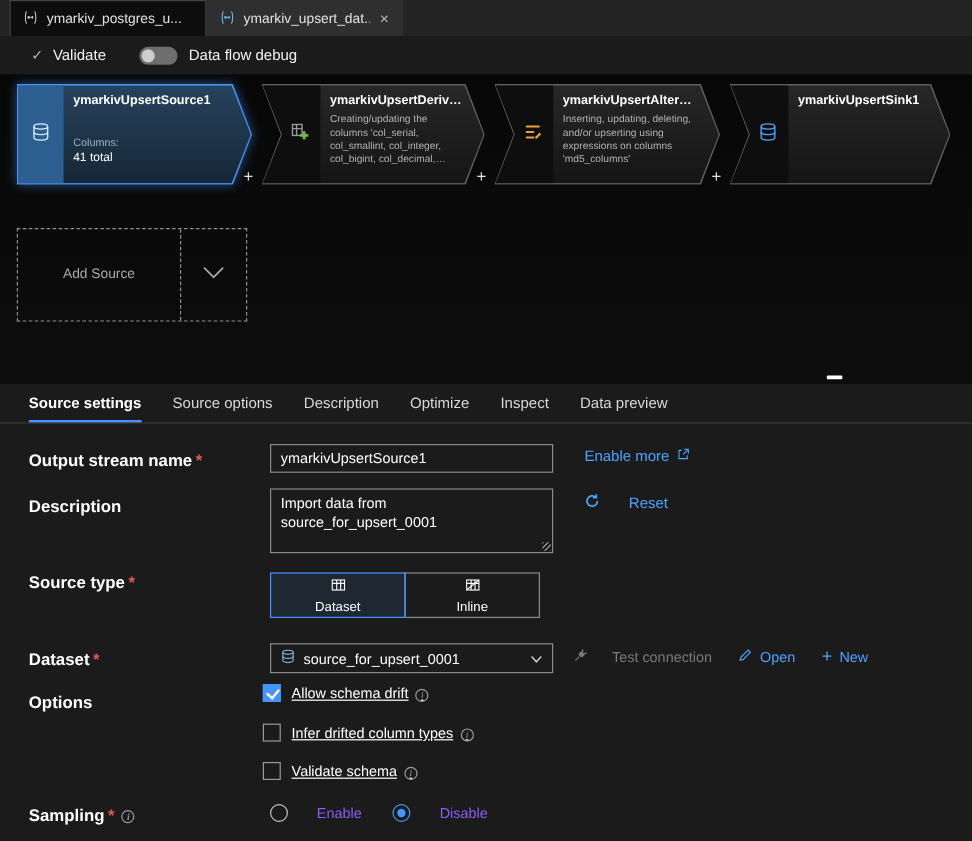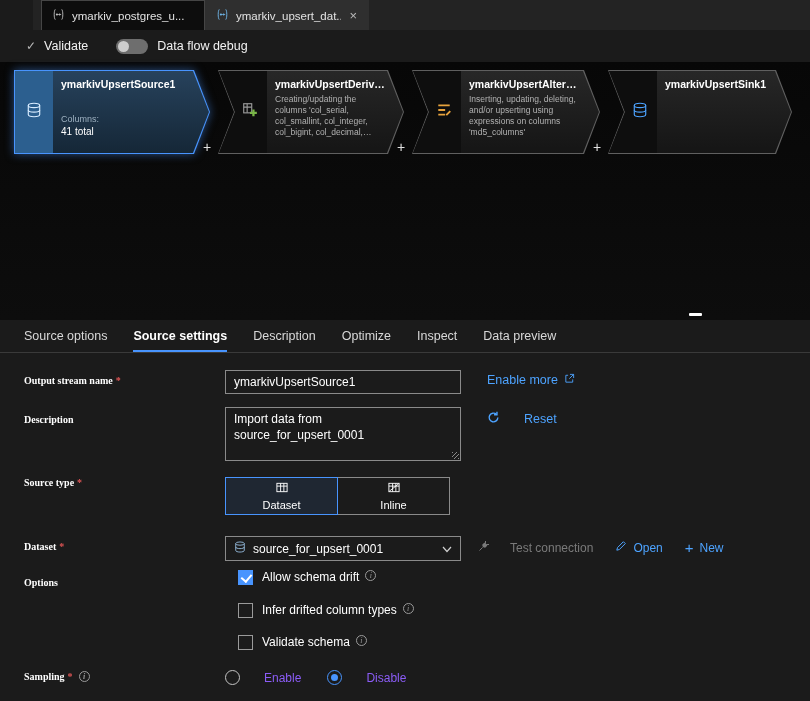--- a/index.html
+++ b/index.html
@@ -5,21 +5,21 @@
   :root{
     --accent:#4894fe;
     --link:#4da3ff;
     --required:#e25656;
   }
   *{box-sizing:border-box;}
   body{margin:0;background:#1b1b1b;font-family:"Liberation Sans",sans-serif;}
   .screen{position:relative;width:810px;height:701px;background:#1b1b1b;overflow:hidden;color:#fff;}
 
   
-  .tabbar{position:absolute;top:0;left:0;right:0;height:30px;background:#232323;display:flex;align-items:stretch;padding-left:8px;margin-left:33px;}
+  .tabbar{position:absolute;top:0;left:0;right:0;height:30px;background:#232323;display:flex;align-items:stretch;padding-left:8px;}
   .etab{display:flex;align-items:center;gap:7px;padding:0 10px;font-size:11.5px;color:#e2e2e2;background:#0d0d0d;border:1px solid #454545;border-bottom:none;width:164px;cursor:pointer;}
   .etab.on{background:#2f2f2f;border-color:#2f2f2f;}
   .etab .tab-label{white-space:nowrap;overflow:hidden;flex:1;}
   .tab-close{color:#bbb;font-size:13px;line-height:1;padding:0 1px;}
 
   
   .toolbar{position:absolute;top:30px;left:0;right:0;height:32px;background:#1b1b1b;display:flex;align-items:center;padding-left:26px;font-size:12.5px;color:#f2f2f2;}
   .validate{display:flex;align-items:center;gap:8px;}
   .vcheck{color:#b5b5b5;font-size:12px;}
   .toggle{width:32px;height:15px;border-radius:8px;background:#6e6e6e;margin:0 9px 0 28px;position:relative;cursor:pointer;}
@@ -53,21 +53,21 @@
 
   .grabber{position:absolute;left:689px;top:313px;width:13px;height:3px;background:#fff;border-radius:1px;cursor:ns-resize;}
 
   
   .panel{position:absolute;top:320px;left:0;right:0;bottom:0;background:#1b1b1b;}
   .ptabs{display:flex;gap:26px;padding-left:24px;height:33px;align-items:stretch;border-bottom:1px solid #3a3a3a;}
   .ptab{font-size:12.5px;color:#d8d8d8;display:flex;align-items:center;position:relative;cursor:pointer;}
   .ptab.on{color:#fff;font-weight:bold;}
   .ptab.on::after{content:"";position:absolute;left:0;right:0;bottom:0;height:2px;background:var(--accent);}
 
-  .flabel{position:absolute;left:24px;font-size:10px;font-weight:bold;color:#fff;font-family:Liberation Serif, serif;}
+  .flabel{position:absolute;left:24px;font-size:14px;font-weight:bold;color:#fff;}
   .req{color:var(--required);margin-left:3px;}
   .infoi{display:inline-block;width:11px;height:11px;border:1px solid #9a9a9a;border-radius:50%;color:#9a9a9a;font-size:8px;line-height:10px;text-align:center;font-style:italic;font-family:"Liberation Serif",serif;margin-left:6px;vertical-align:1px;}
   .infoi::before{content:"i";}
 
   .tinput{position:absolute;left:225px;top:50px;width:236px;height:24px;background:#1b1b1b;border:1px solid #8a8a8a;color:#fff;font-size:12px;padding:0 8px;font-family:inherit;}
   .tarea{position:absolute;left:225px;top:87px;width:236px;height:54px;resize:none;background:#1b1b1b;border:1px solid #8a8a8a;color:#fff;font-size:12px;padding:4px 8px;font-family:inherit;line-height:1.3;overflow:hidden;}
   .resize-corner{position:absolute;left:452px;top:132px;width:7px;height:7px;background:repeating-linear-gradient(135deg,#8a8a8a 0 1px,transparent 1px 3px);}
 
   .learn{position:absolute;left:487px;top:53px;color:var(--link);font-size:12.5px;display:flex;align-items:center;gap:6px;cursor:pointer;}
   .reset{position:absolute;left:487px;top:91px;color:var(--link);font-size:12.5px;display:flex;align-items:center;gap:24px;cursor:pointer;}
@@ -77,21 +77,21 @@
   .seg + .seg{margin-left:-1px;}
   .seg.on{border-color:var(--accent);background:rgba(72,148,254,.10);position:relative;z-index:1;}
 
   .dselect{position:absolute;left:225px;top:216px;width:236px;height:25px;border:1px solid #8a8a8a;display:flex;align-items:center;gap:7px;padding:4px 8px;font-size:12px;color:#fff;cursor:pointer;}
   .dselect .spacer{flex:1;}
 
   .actions{position:absolute;left:478px;top:220px;display:flex;align-items:center;gap:22px;font-size:12px;}
   .act{display:flex;align-items:center;gap:6px;color:var(--link);cursor:pointer;}
   .act.disabled{color:#7a7a7a;cursor:default;gap:20px;}
 
-  .cbrow{position:absolute;left:238px;display:flex;align-items:flex-start;cursor:pointer;}
+  .cbrow{position:absolute;left:219px;display:flex;align-items:flex-end;cursor:pointer;text-decoration:underline;}
   .cb{width:15px;height:15px;border:1px solid #9a9a9a;position:relative;background:transparent;flex:0 0 15px;}
   .cb.on{background:var(--accent);border-color:var(--accent);}
   .cb.on::after{content:"";position:absolute;left:4px;top:1px;width:5px;height:8px;border:solid #fff;border-width:0 2px 2px 0;transform:rotate(40deg);}
   .cb-label{margin-left:9px;font-size:12px;color:#fff;}
 
   .radrow{position:absolute;left:225px;top:350px;display:flex;gap:26px;align-items:center;}
   .rchoice{display:flex;align-items:center;cursor:pointer;}
   .radio{width:15px;height:15px;border-radius:50%;border:1px solid #c4c4c4;position:relative;flex:0 0 15px;}
   .radio.on{border-color:var(--accent);}
   .radio.on::after{content:"";position:absolute;inset:3px;border-radius:50%;background:var(--accent);}
@@ -213,28 +213,39 @@
                 <path d="M2 7c0 1.1 2.2 1.9 5 1.9S12 8.1 12 7" fill="none" stroke="#4da3ff"></path>
               </svg>
           </span>
         </div>
         <div class="ncontent">
           <div class="ntitle">ymarkivUpsertSink1</div>
         </div>
       </div>
     </div>
 
+    <div class="add-source">
+      <div class="as-label">Add Source</div>
+      <div class="as-divider"></div>
+      <div class="as-caret">
+        <span>
+          <svg width="20" height="12" viewBox="0 0 20 12">
+              <polyline points="2,2 10,10 18,2" fill="none" stroke="#a8a8a8" stroke-width="1.4"></polyline>
+            </svg>
+        </span>
+      </div>
+    </div>
   </div>
 
   <div class="grabber"></div>
 
   <div class="panel">
     <div class="ptabs">
+      <div class="ptab on">Source settings</div>
       <div class="ptab">Source options</div>
-      <div class="ptab on">Source settings</div>
       <div class="ptab">Description</div>
       <div class="ptab">Optimize</div>
       <div class="ptab">Inspect</div>
       <div class="ptab">Data preview</div>
     </div>
 
     <div class="flabel" style="top:55px">
       <span>Output stream name</span><span class="req">*</span>
     </div>
     <input class="tinput" value="ymarkivUpsertSource1" style="">

